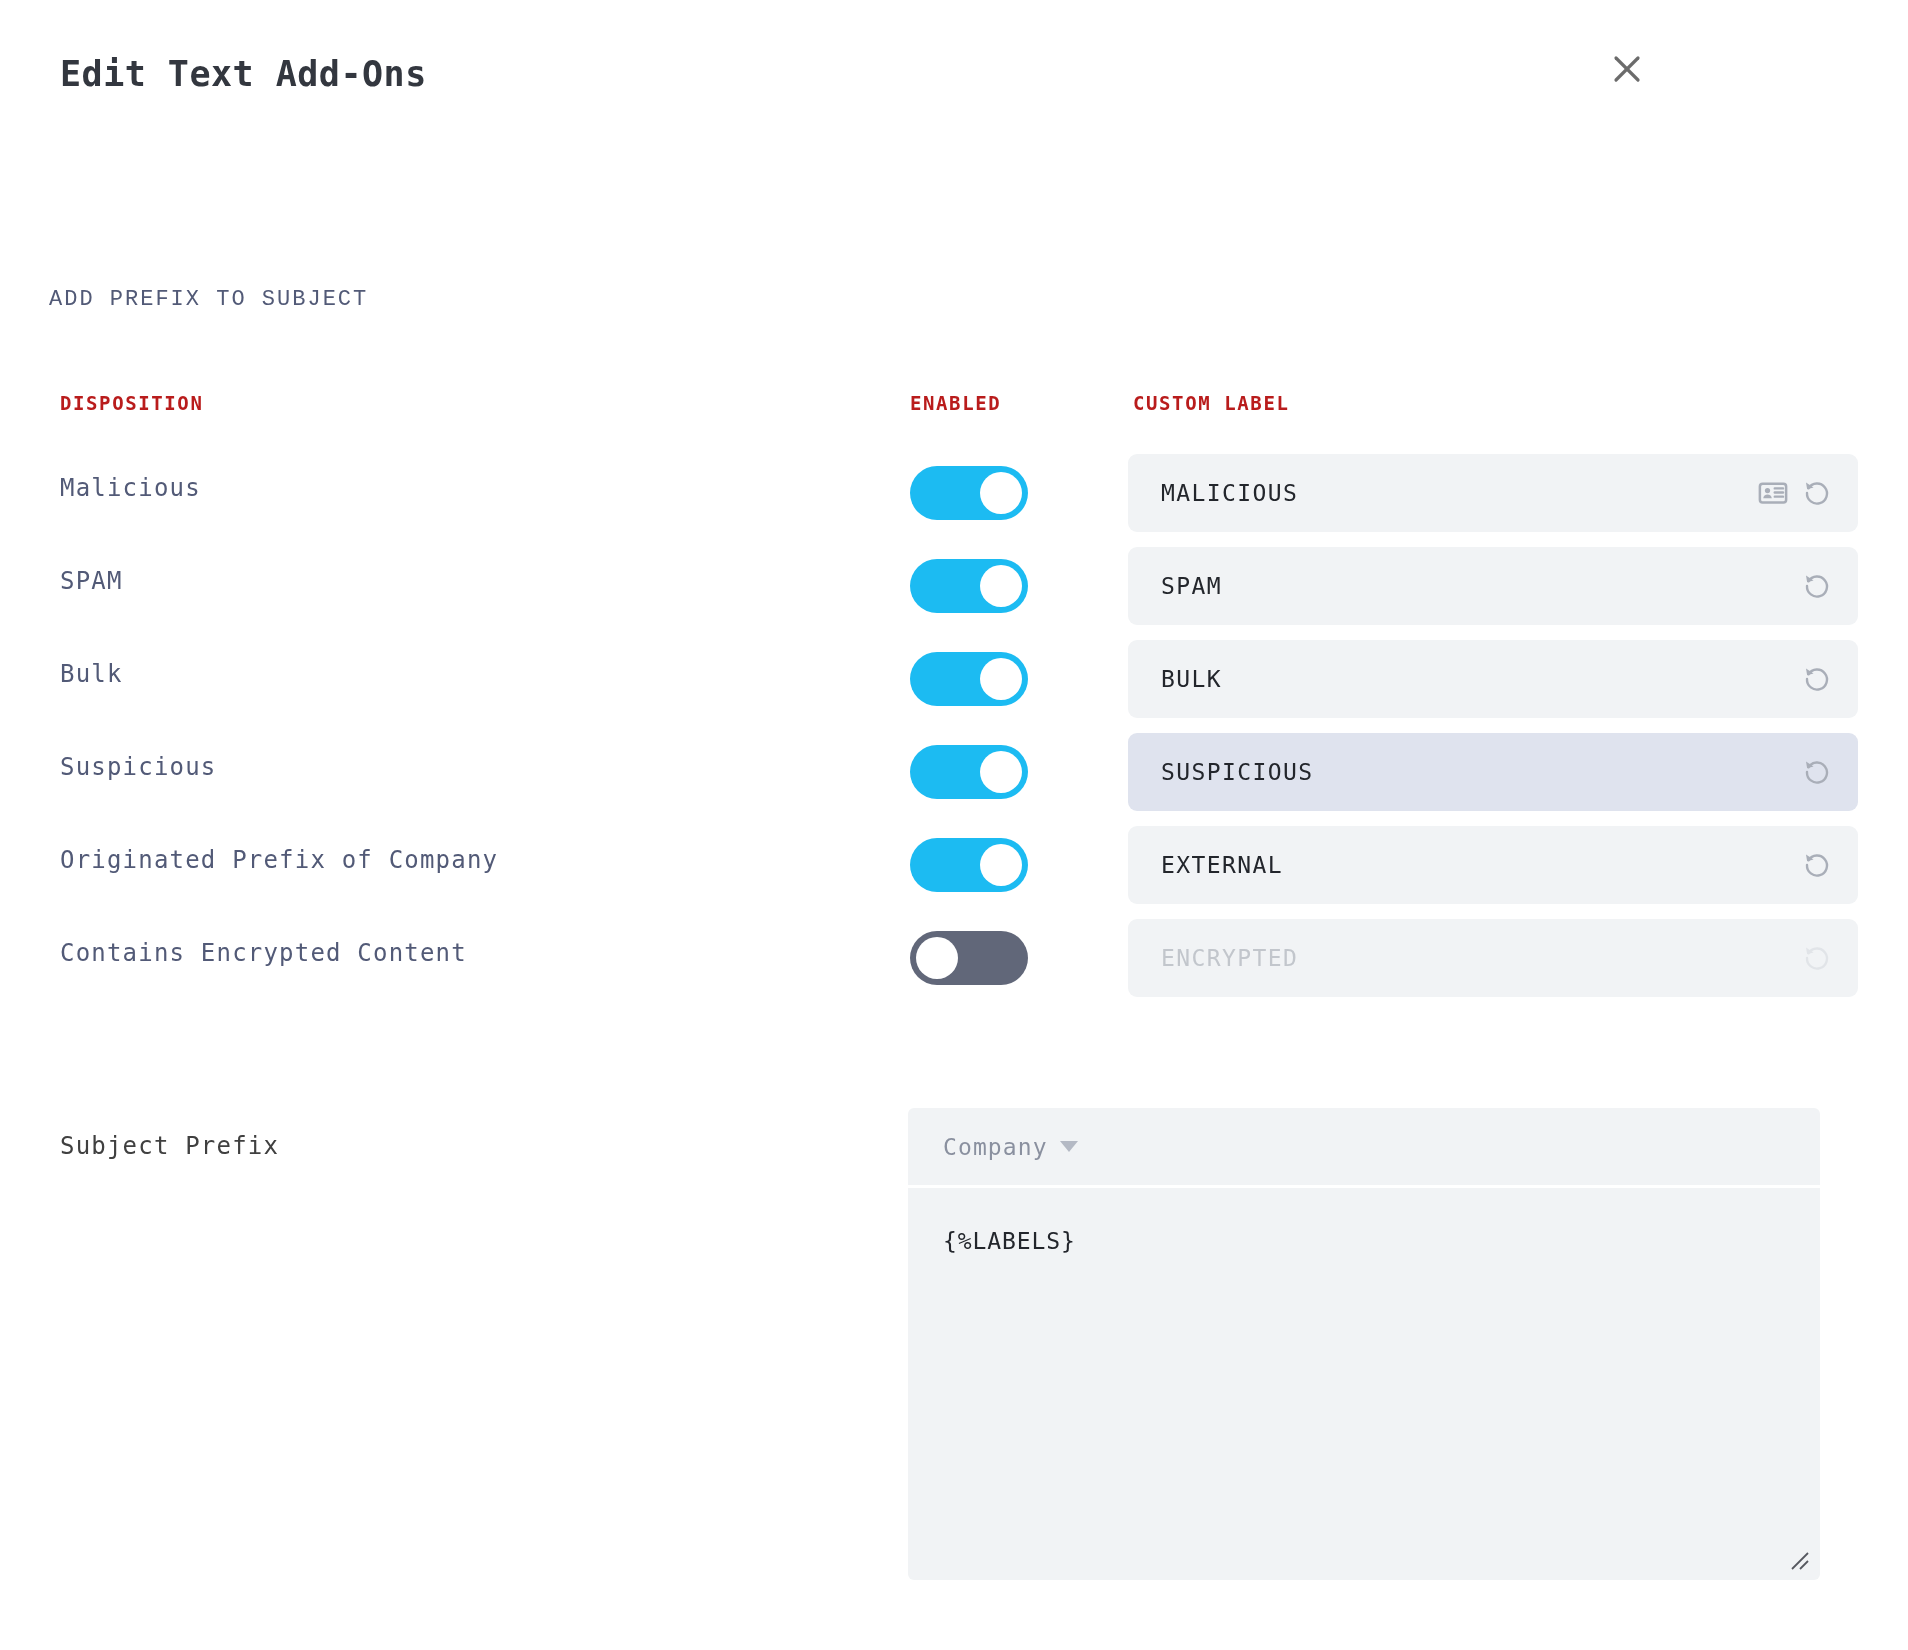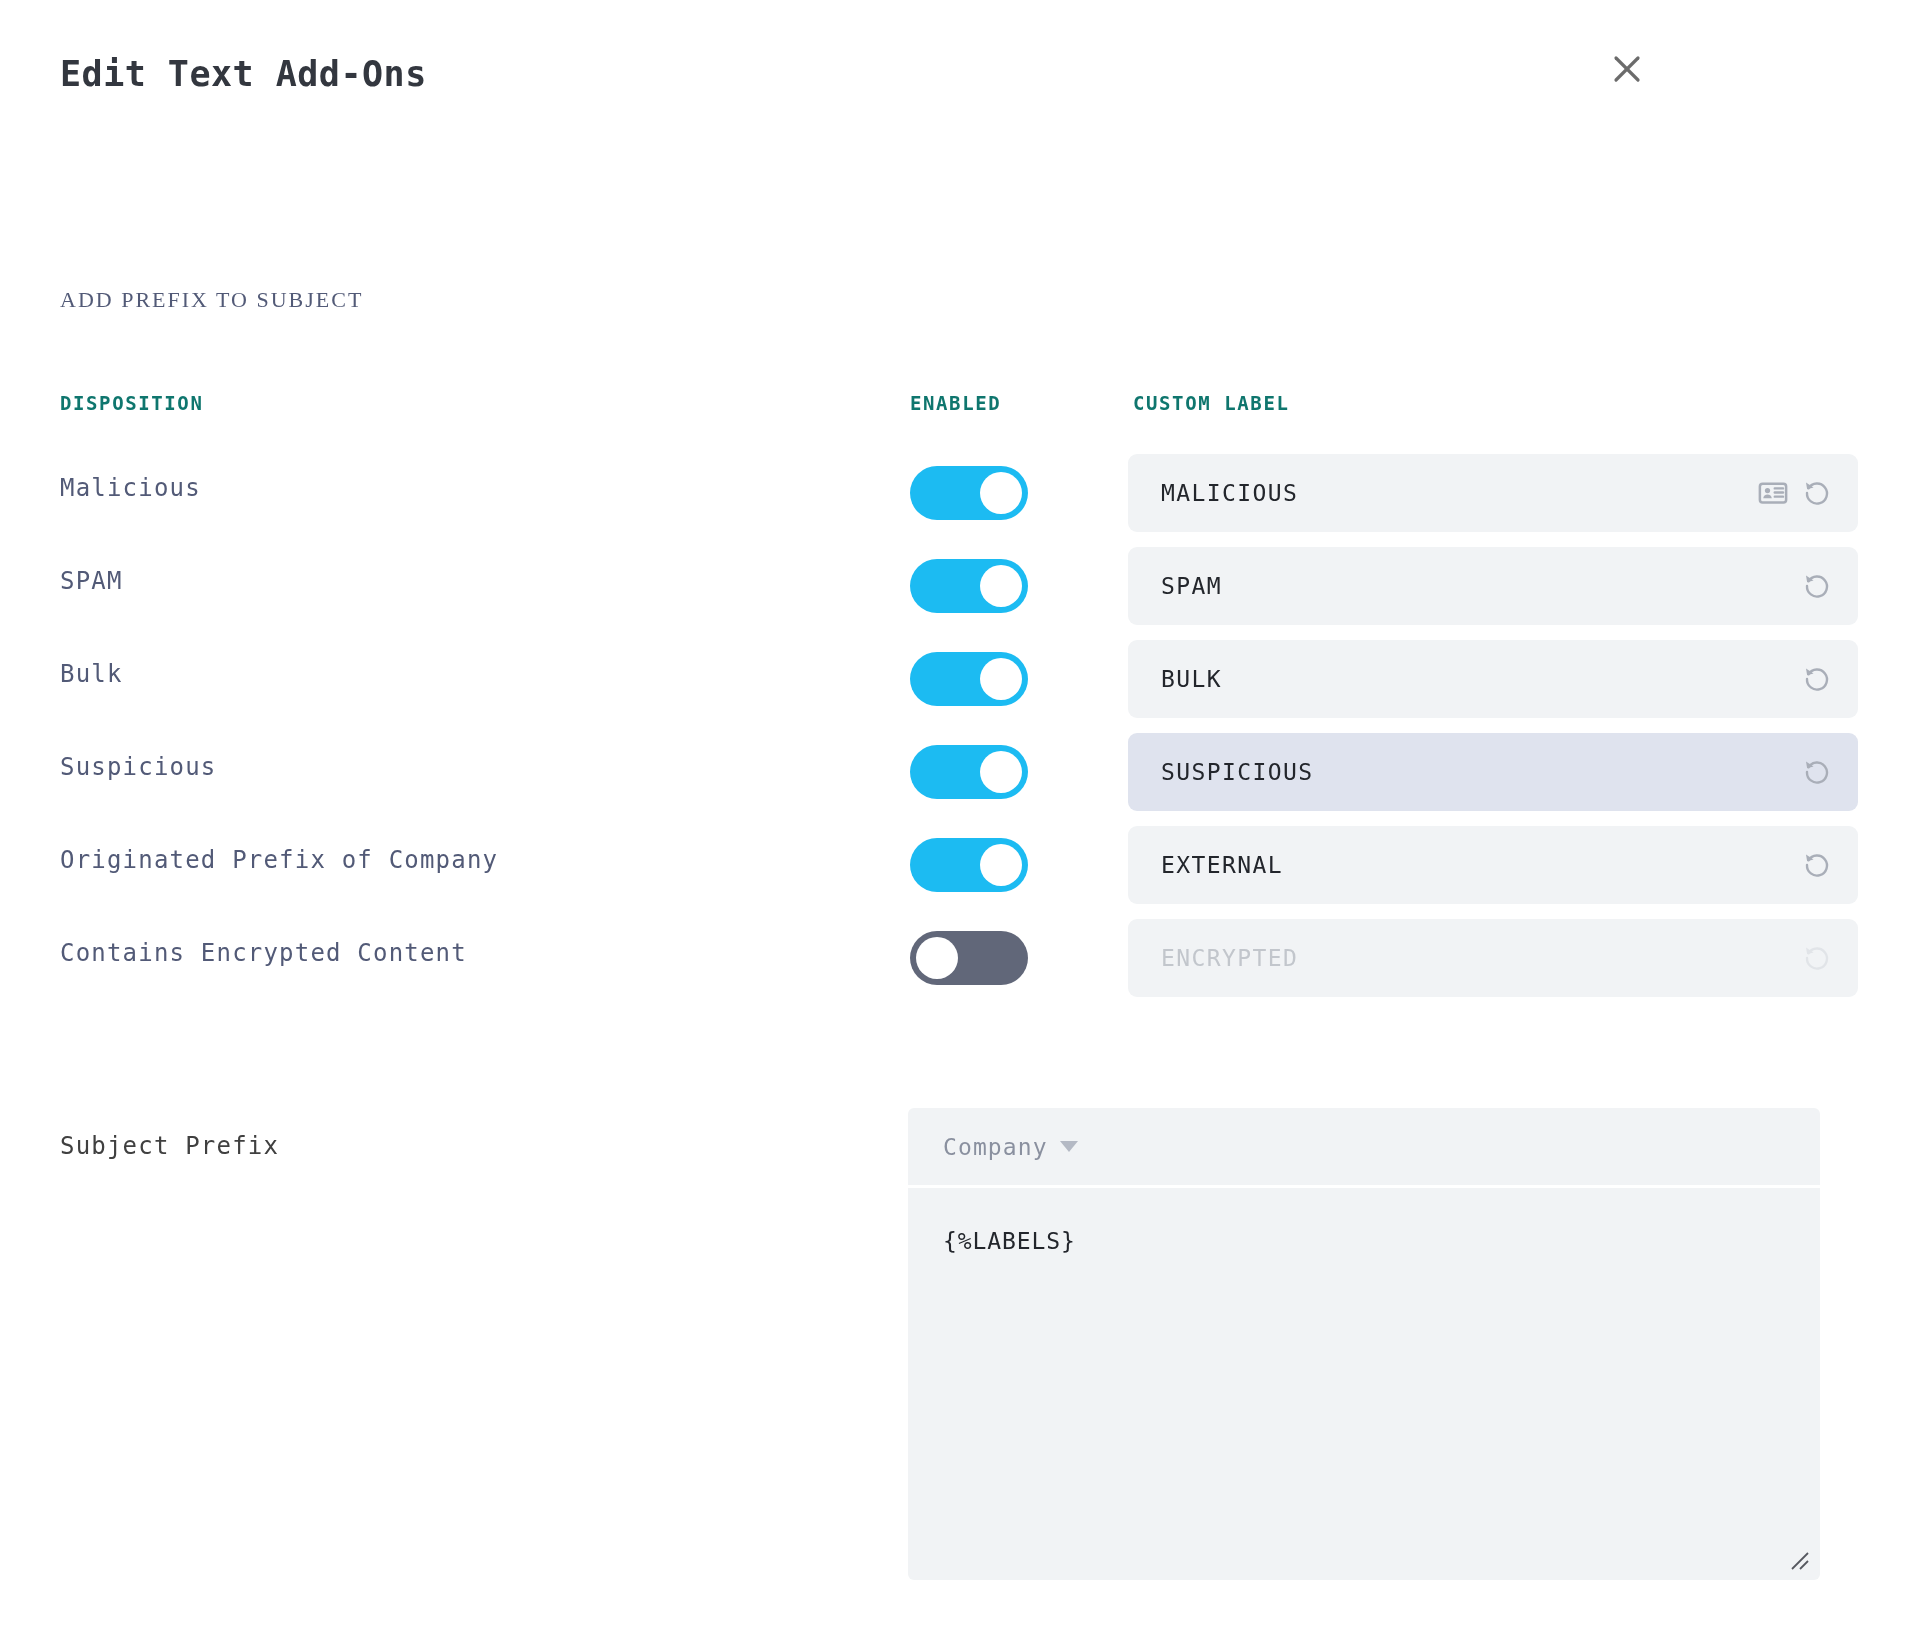--- a/index.html
+++ b/index.html
@@ -48,40 +48,40 @@
     cursor: pointer;
     background: transparent;
     border: none;
   }
   .close-btn svg { display: block; }
 
   
   .section-title {
     position: absolute;
     top: 287px;
-    left: 60px;
+    left: 49px;
     font-size: 22px;
     letter-spacing: 2.0px;
     color: #525a77;
-    font-family: Liberation Serif, serif;
+    font-family: Liberation Mono, monospace;
   }
 
   
   .col-headers {
     position: absolute;
     top: 392px;
     left: 0;
     width: 100%;
     height: 30px;
   }
   .col-head {
     position: absolute;
     font-size: 19px;
     letter-spacing: 1.6px;
-    color: #0f766e;
+    color: #b91c1c;
     font-weight: 700;
     font-family: "DejaVu Sans Mono", "Liberation Mono", monospace;
   }
   .col-head.disposition { left: 60px; }
   .col-head.enabled { left: 910px; }
   .col-head.custom-label { left: 1133px; }
 
   
   .rows {
     position: absolute;

